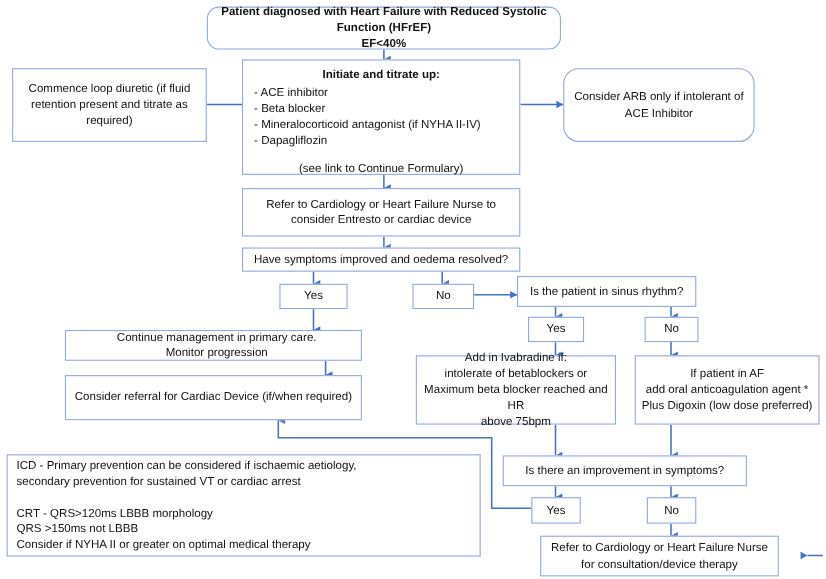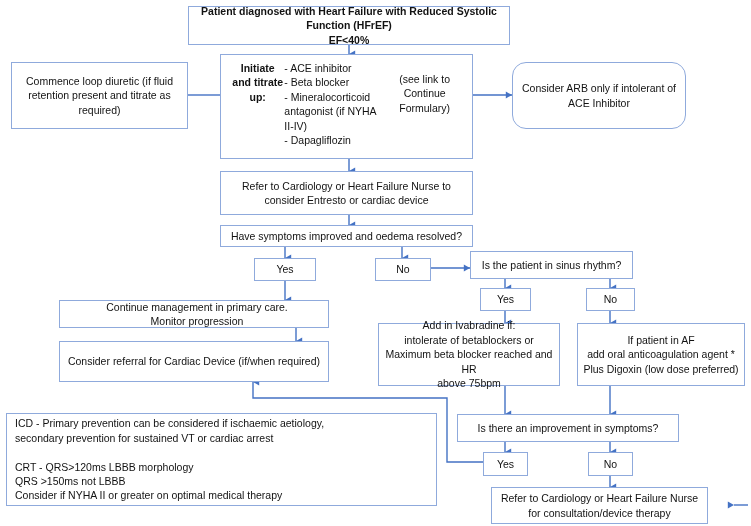--- a/index.html
+++ b/index.html
@@ -20,29 +20,29 @@
     align-items:center;
     justify-content:center;
     text-align:center;
     font-size:10.5px;
     line-height:1.38;
     color:#121212;
     padding:2px 4px;
     white-space:pre-line;
     z-index:2;
   }
-  .box.bold{font-weight:bold;}
+  .box.bold{font-weight:bold;border-radius:11px;}
   .box.left-align{
     justify-content:flex-start;
     text-align:left;
     padding:6px 8px;
     align-items:center;
   }
   .box.topbody{
-    flex-direction:row;
+    flex-direction:column;
     align-items:stretch;
     justify-content:flex-start;
     padding:6px 10px;
   }
   .tb-title{font-weight:bold;text-align:center;margin-bottom:2px;}
   .tb-list{text-align:left;white-space:pre-line;}
   .tb-foot{text-align:center;margin-top:11px;}
   .small-node{font-size:10.5px;}
 </style>
 </head>

